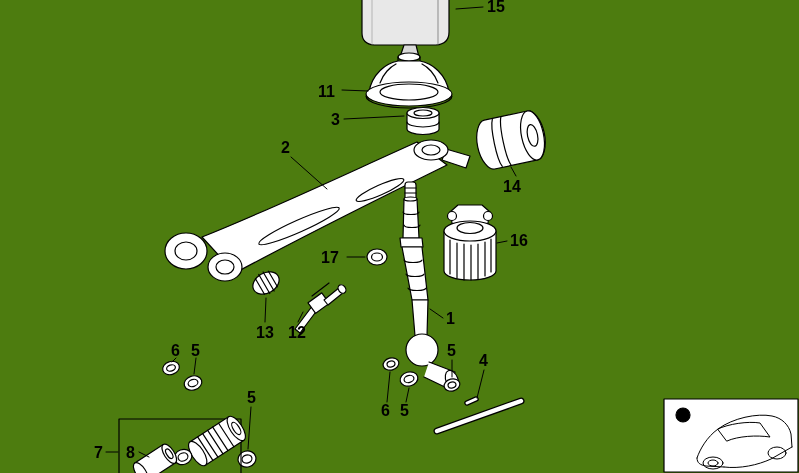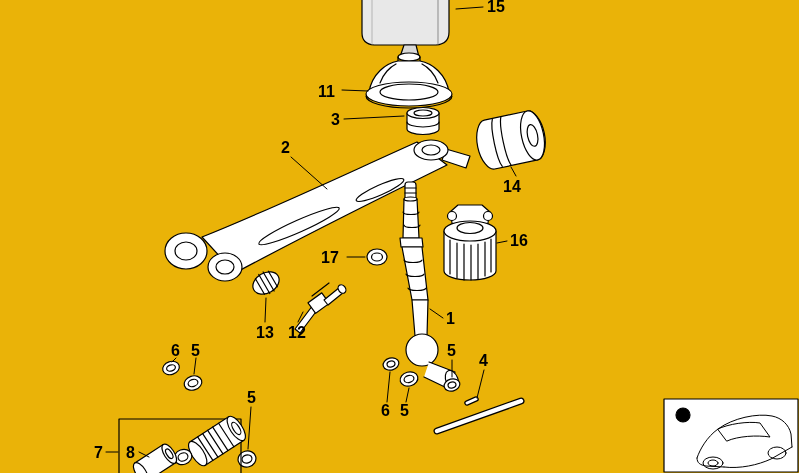--- a/index.html
+++ b/index.html
@@ -5,21 +5,21 @@
   html, body {
     margin: 0;
     padding: 0;
     background: #ffffff;
     font-family: "Liberation Sans", sans-serif;
   }
   .stage {
     position: relative;
     width: 799px;
     height: 473px;
-    background: #eab308;
+    background: #4d7c0f;
     overflow: hidden;
   }
   svg { display: block; }
   text {
     font-family: "Liberation Sans", "DejaVu Sans", sans-serif;
     font-weight: bold;
     font-size: 16px;
     fill: #000;
   }
 </style>

